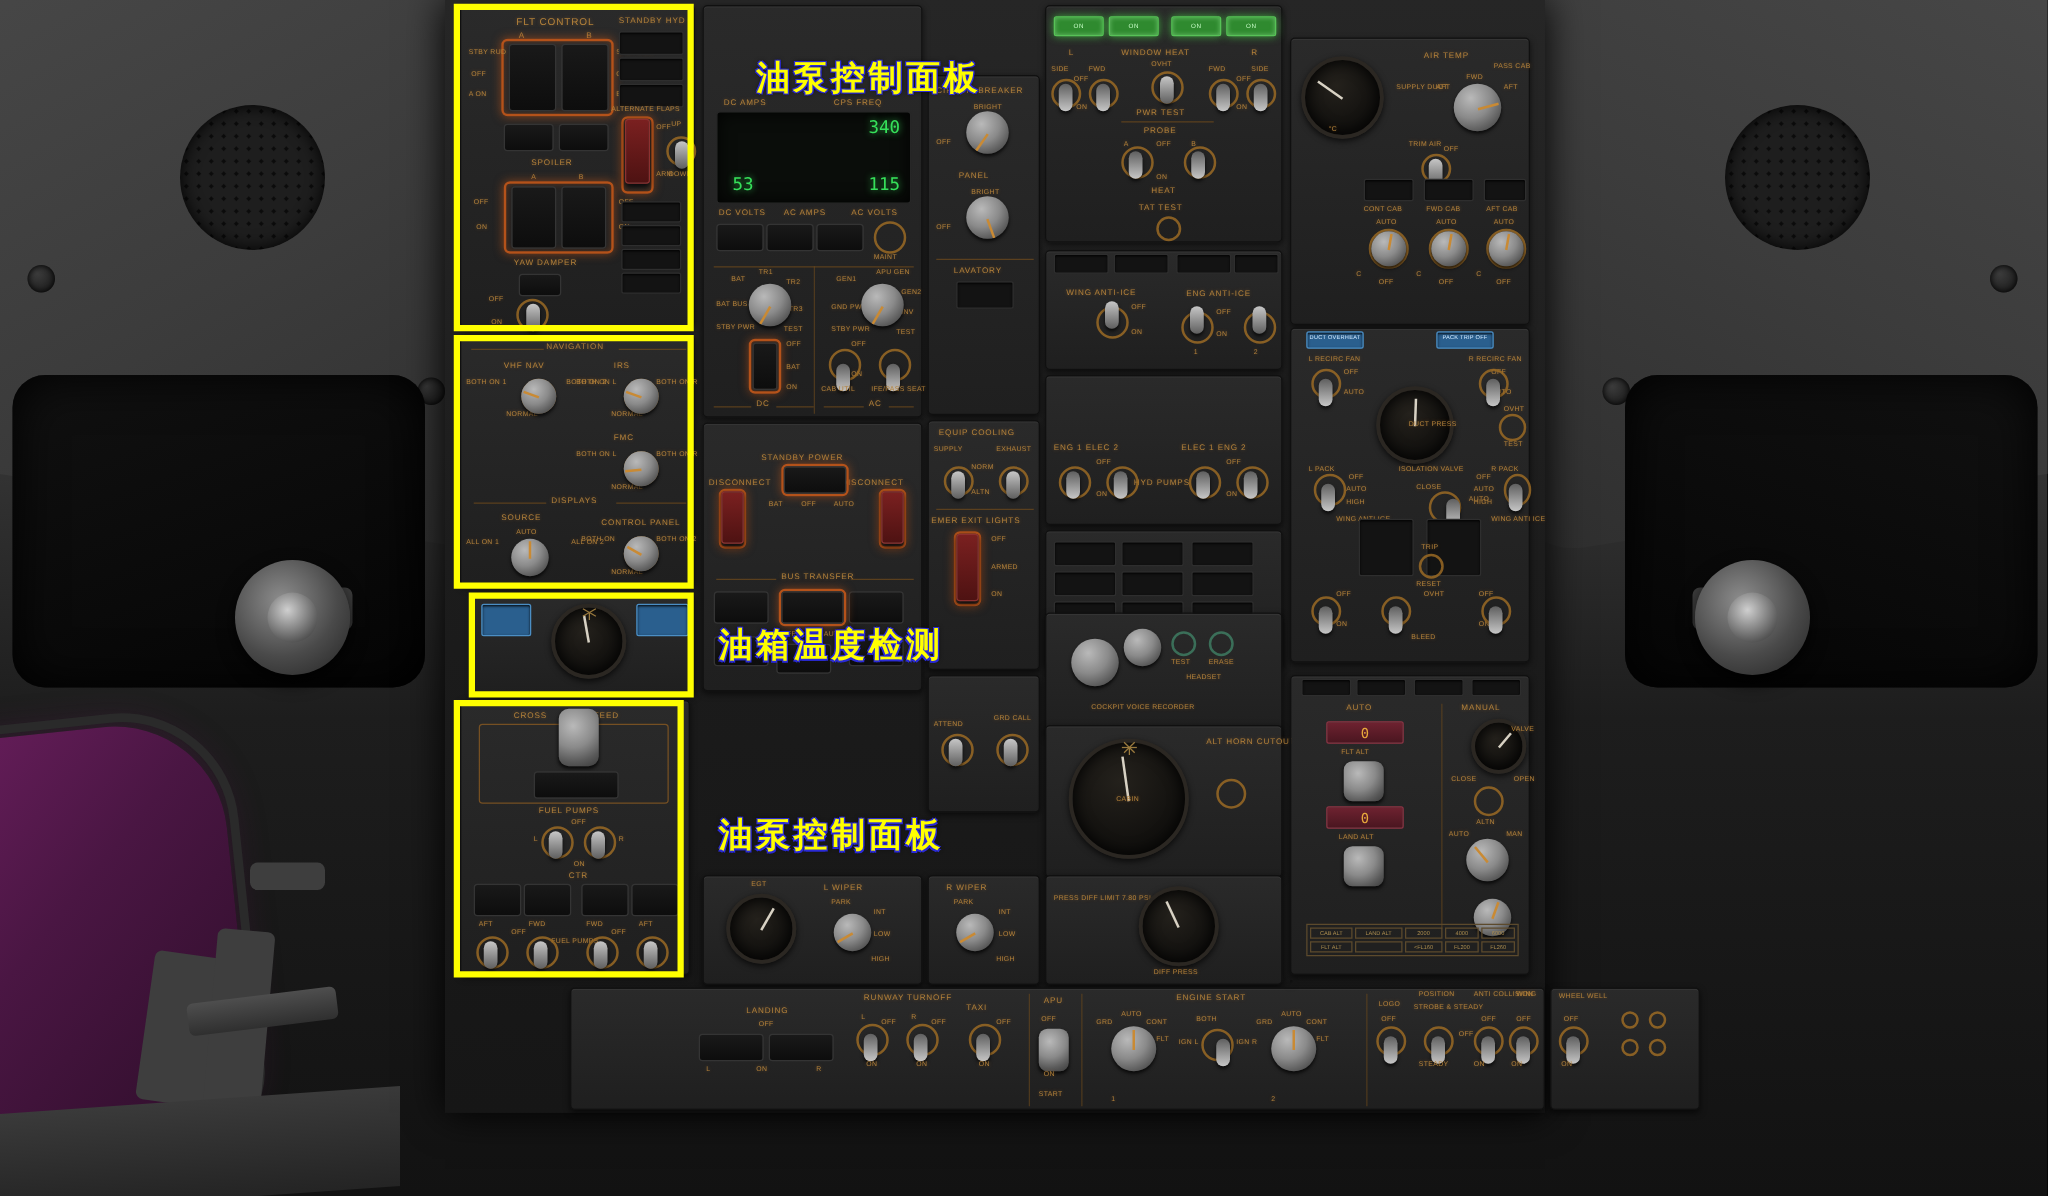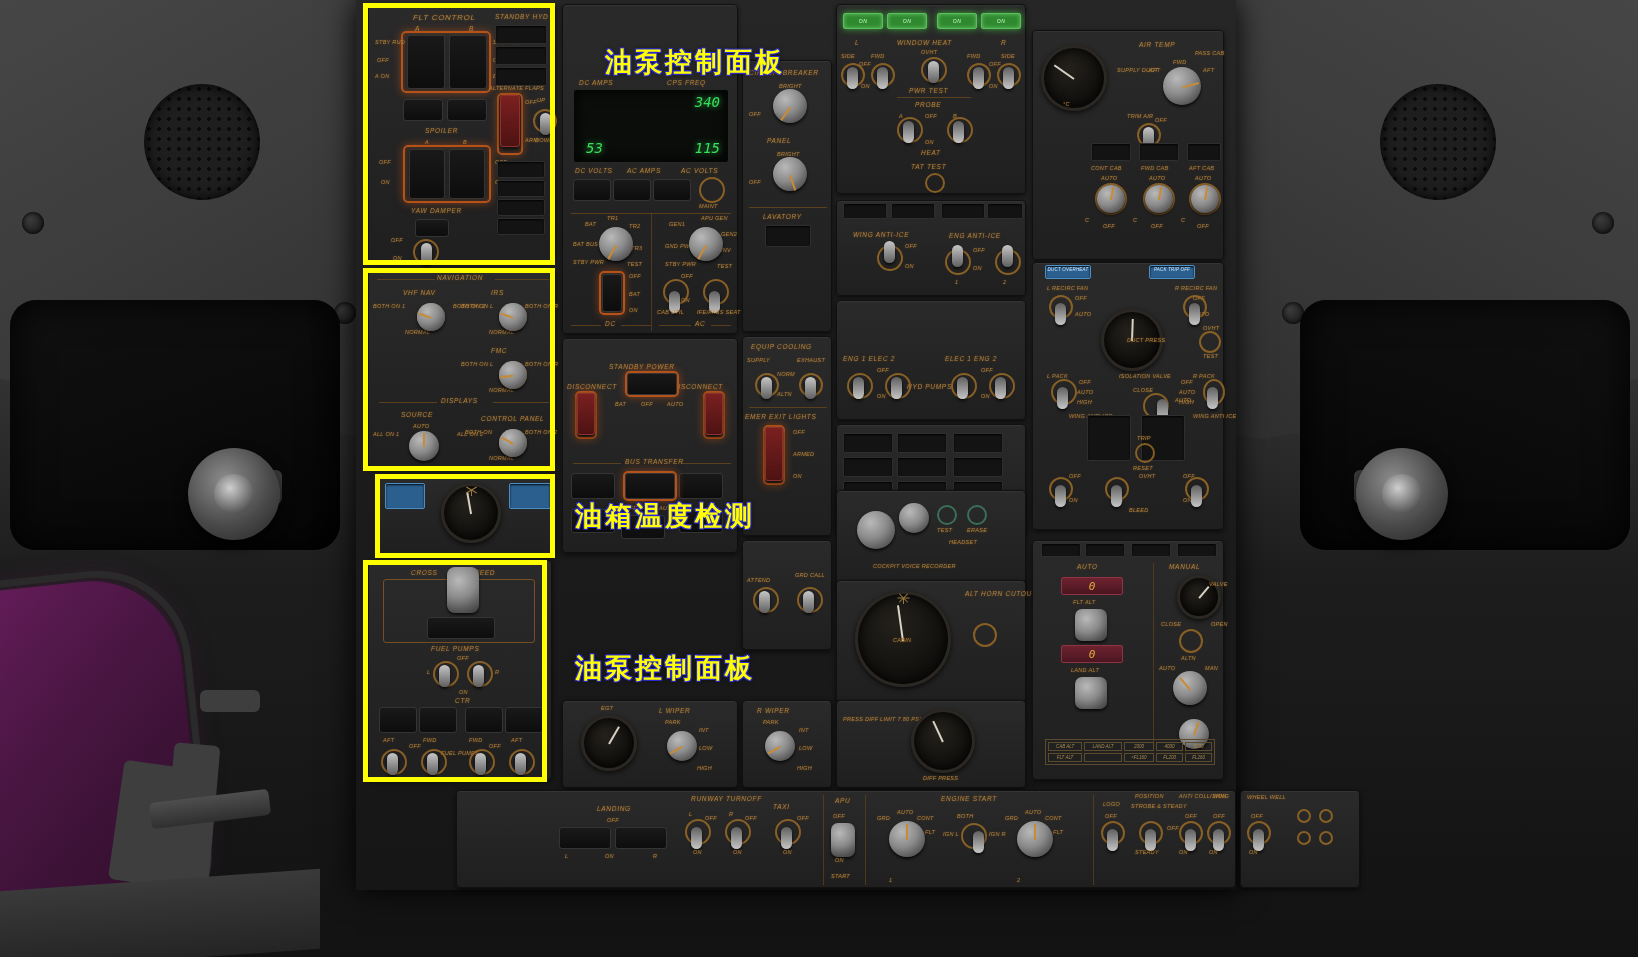--- a/index.html
+++ b/index.html
@@ -52,21 +52,21 @@
       border:7px solid #2a2a2a; border-radius:64px 94px 58px 34px; transform:rotate(-6deg); }
   .sill { position:absolute; left:0; top:880px; width:320px; height:80px;
       background:linear-gradient(180deg,#3a3a3a,#242424); transform:skewY(-4deg); }
   .handle { position:absolute; left:150px; top:796px; width:120px; height:26px;
       background:linear-gradient(180deg,#4e4e4e,#2f2f2f); border-radius:5px; transform:rotate(-7deg); }
   .bracket { position:absolute; background:#3e3e3e; border-radius:6px; }
 
   
   #panel { position:absolute; left:356px; top:0; width:880px; height:890px;
       background:linear-gradient(180deg,#262626 0%,#1c1c1c 50%,#161616 100%);
-      box-shadow:0 0 30px #000;font-style:italic; }
+      box-shadow:0 0 30px #000; }
   .pmod { position:absolute; background:linear-gradient(180deg,#2a2a2a,#1f1f1f);
       border:1px solid #101010; border-radius:4px;
       box-shadow:inset 0 1px 0 rgba(255,255,255,.05), 0 2px 5px rgba(0,0,0,.6); }
   .plabel { position:absolute; color:#b2803a; font-size:8px; letter-spacing:.7px;
       white-space:nowrap; text-shadow:0 0 3px rgba(190,130,55,.45); }
   .plabel.sm { font-size:6.5px; }
   .plabel.xs { font-size:5.5px; letter-spacing:.3px; }
   .sect-line { position:absolute; height:1px; background:#6d4a1c; opacity:.75; }
   .vline { position:absolute; width:1px; background:#6d4a1c; opacity:.6; }
 

